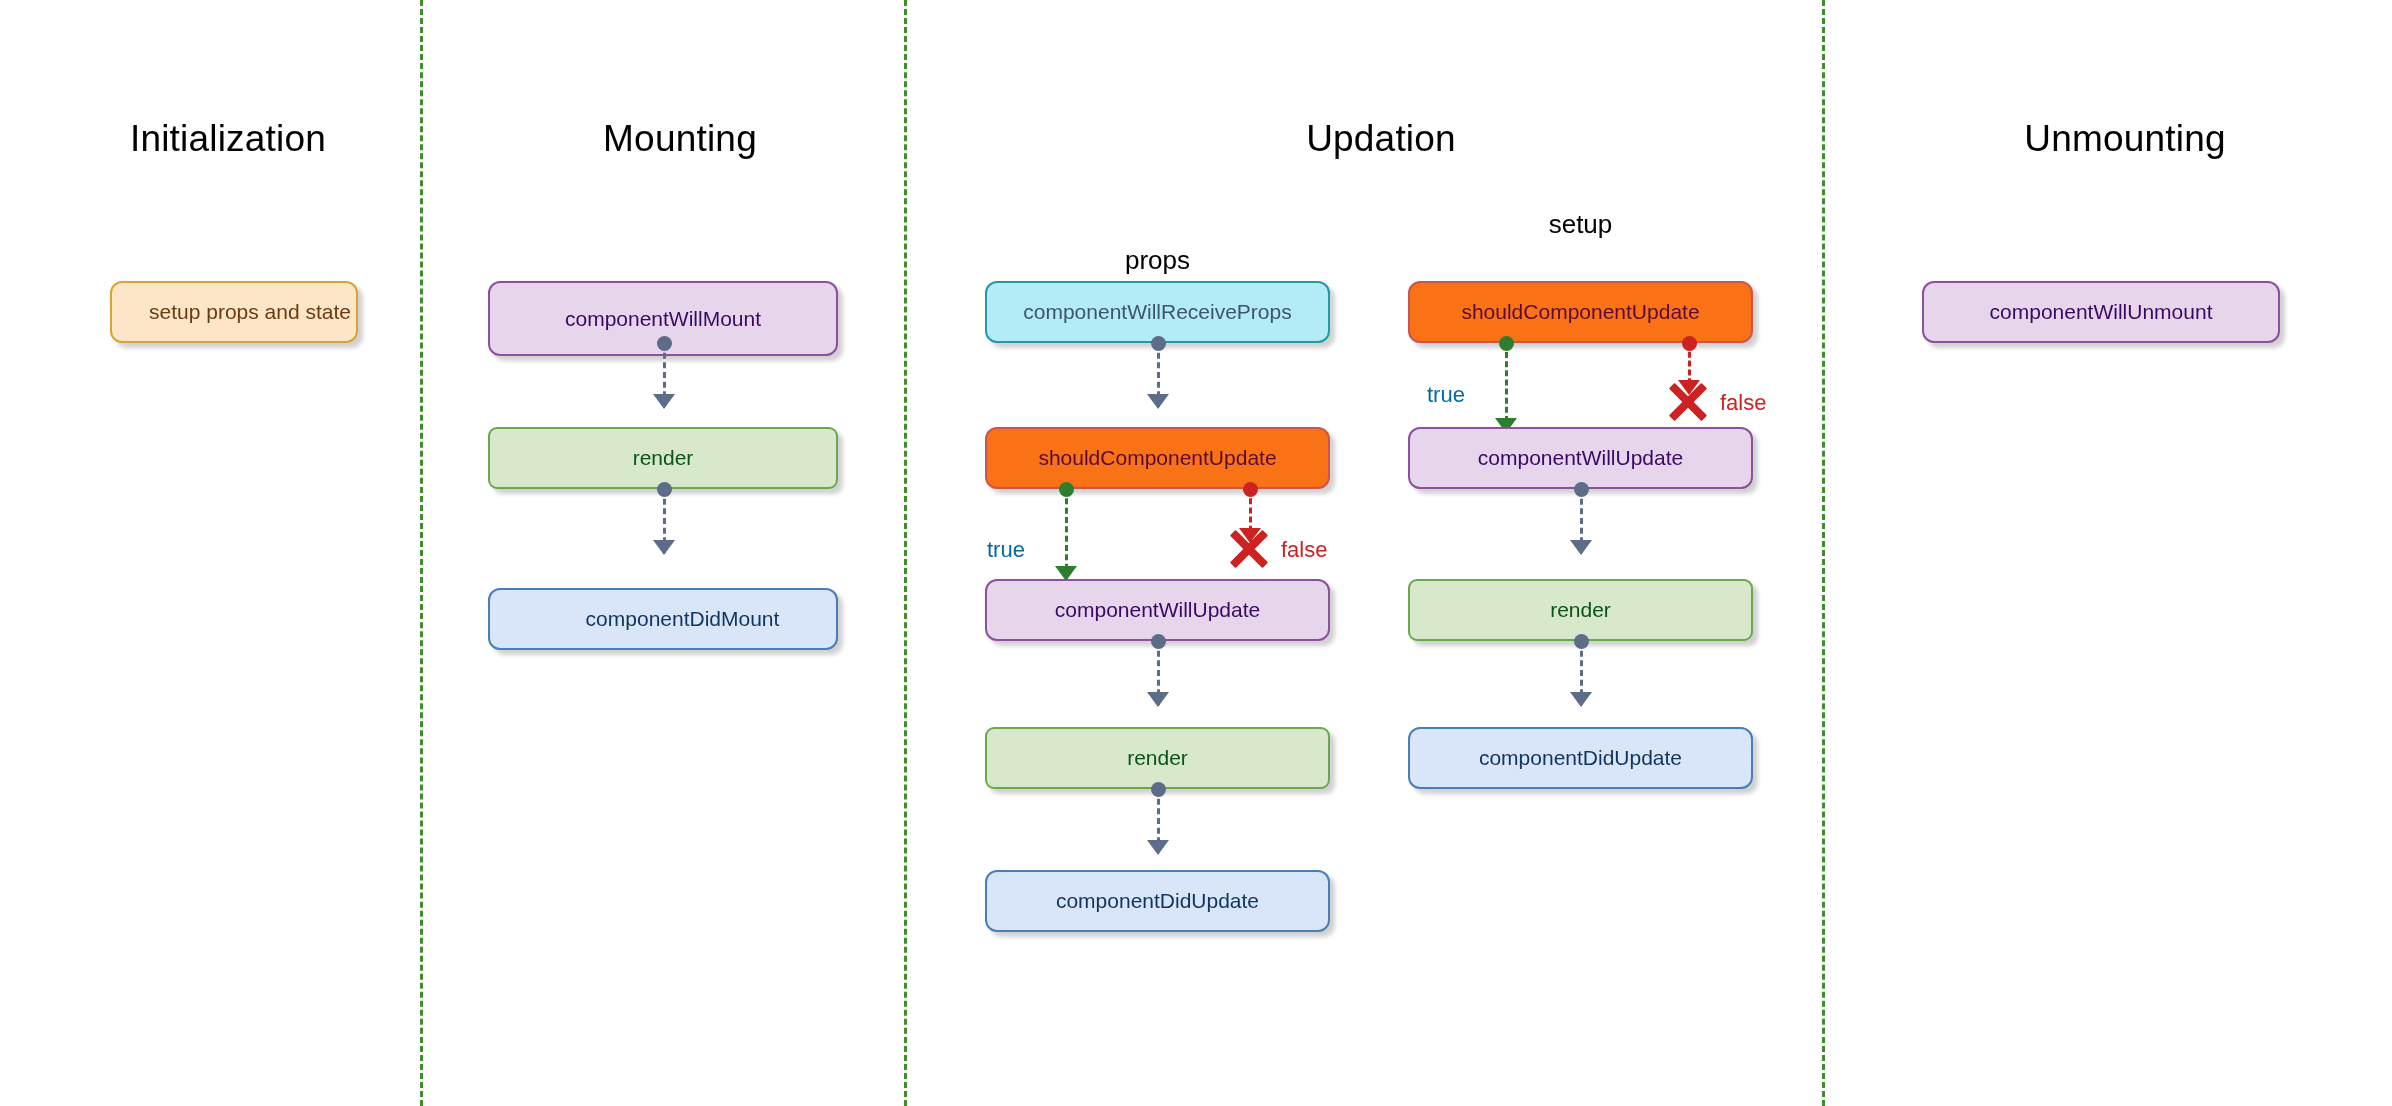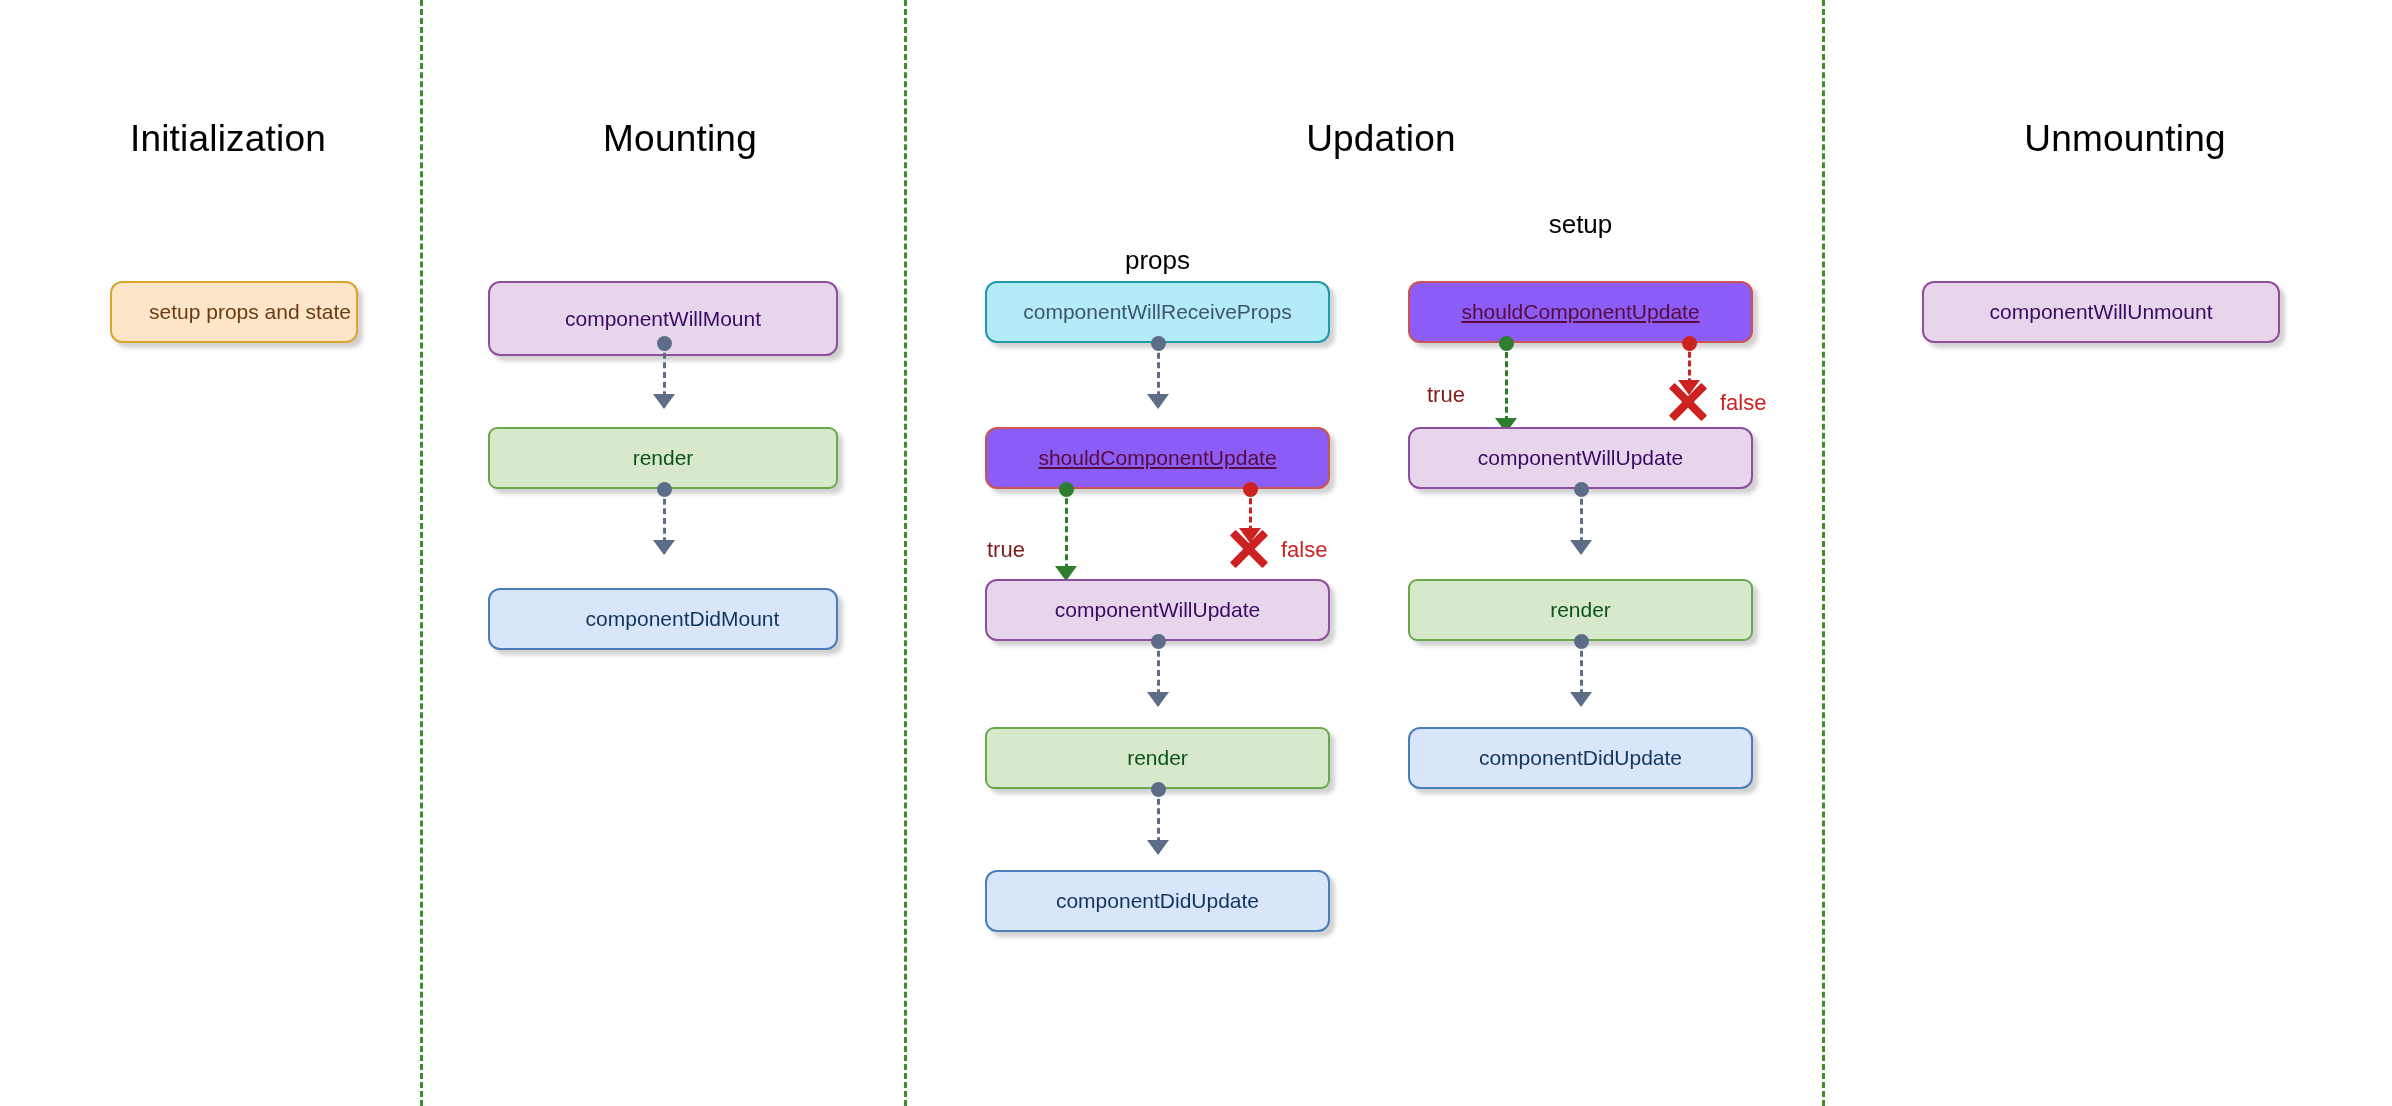--- a/index.html
+++ b/index.html
@@ -64,21 +64,21 @@
     text-align: center;
     box-shadow: 5px 5px 4px rgba(0,0,0,0.18);
     user-select: none;
   }
 
   .node.orange  { background: #fde5c8; border-color: #d9a430; color: #6b3a10; padding-left: 32px; }
   .node.purple  { background: #e7d5ec; border-color: #8e4f9e; color: #3a0a63; }
   .node.green   { background: #d7e9ca; border-color: #6aa84f; color: #0b5418; border-radius: 9px; }
   .node.blue    { background: #d9e5f8; border-color: #4a7ebb; color: #10355e; }
   .node.cyan    { background: #b3ebf7; border-color: #1e9aa8; color: #3f5569; }
-  .node.red     { background: #8b5cf6; border-color: #cc5350; color: #5a0a3a; text-decoration: underline; }
+  .node.red     { background: #f97316; border-color: #cc5350; color: #5a0a3a; }
 
   
   .conn {
     position: absolute;
     width: 0;
   }
   .conn .line {
     position: absolute;
     left: 0; top: 0;
     width: 0;
@@ -115,21 +115,21 @@
   .conn.red-c .line { border-left-color: #cc2222; }
   .conn.red-c .dot  { background: #cc2222; }
   .conn.red-c .head { border-top-color: #cc2222; }
 
   
   .branch-label {
     position: absolute;
     font-size: 22px;
     white-space: nowrap;
   }
-  .branch-label.true-lbl  { color: #7f1d1d; }
+  .branch-label.true-lbl  { color: #0369a1; }
   .branch-label.false-lbl { color: #cc2222; }
 
   
   .x-mark {
     position: absolute;
     width: 44px;
     height: 44px;
   }
   .x-mark span {
     position: absolute;

